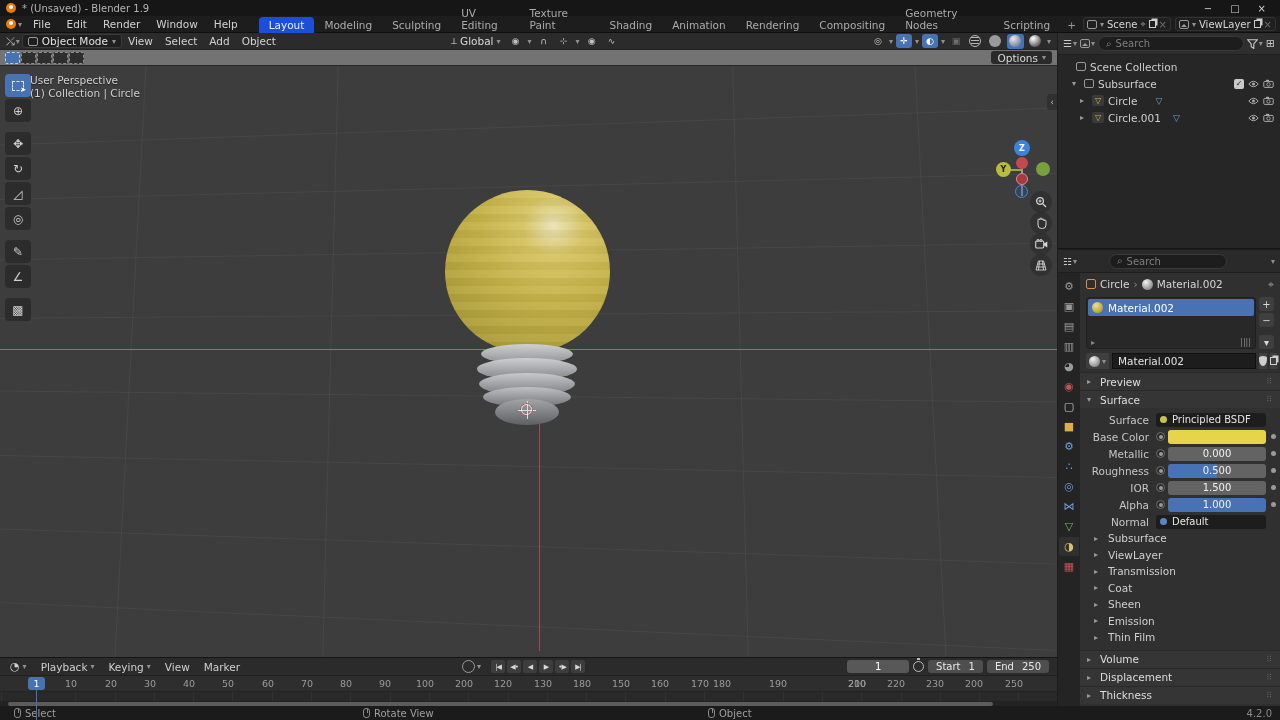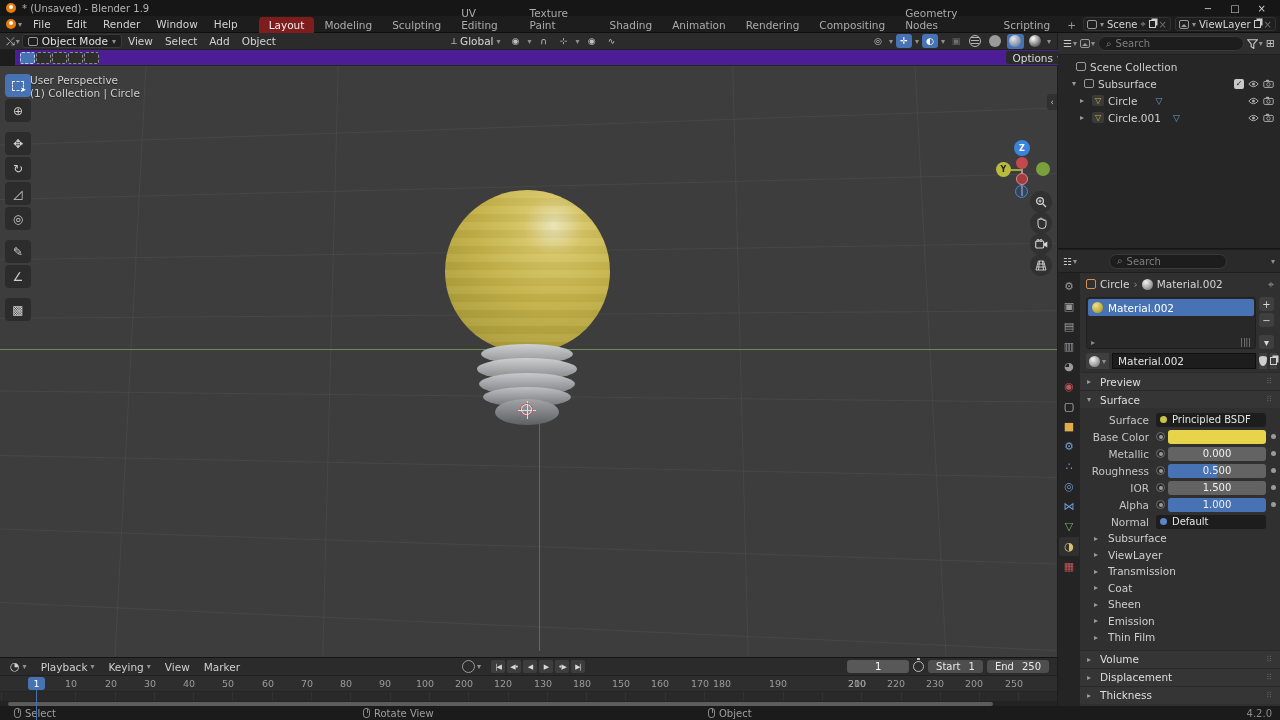--- a/index.html
+++ b/index.html
@@ -14,21 +14,21 @@
   .titlebar .ttl { font-size:10px; color:#b4b4b4; }
   .winbtns { margin-left:auto; display:flex; gap:18px; padding-right:8px; color:#cfcfcf; font-size:10px; }
   .winbtns span { cursor:default; }
 
   
   .topbar { position:absolute; left:0; top:16px; width:1280px; height:17px; background:#1d1d1d; display:flex; align-items:center; border-bottom:1px solid #0f0f0f; }
   .topbar .menus { display:flex; align-items:center; gap:2px; padding-left:4px; }
   .menu-item { padding:1px 7px; border-radius:3px; color:#d2d2d2; font-size:10.5px; }
   .wstabs { display:flex; align-items:flex-end; height:17px; margin-left:14px; }
   .wstab { padding:2px 10px 2px; font-size:10.5px; color:#ababab; border-radius:4px 4px 0 0; }
-  .wstab.active { background:#7f1d1d; color:#f0f0f0; }
+  .wstab.active { background:#1d4ed8; color:#f0f0f0; }
   .wstab.plus { color:#9a9a9a; padding:2px 7px; }
   .topbar .right { margin-left:auto; display:flex; align-items:center; gap:4px; padding-right:4px; }
   .idblock { display:flex; align-items:center; background:#1f1f1f; border:1px solid #333; border-radius:3px; height:14px; padding:0 3px; gap:3px; font-size:10px; }
   .idblock .lbl { color:#d6d6d6; }
   .mini-ico { width:10px; height:9px; border:1px solid #9a9a9a; border-radius:2px; display:inline-block; position:relative; }
   .mini-ico.img:after { content:""; position:absolute; left:1px; bottom:1px; border-left:3px solid transparent; border-right:3px solid transparent; border-bottom:3px solid #9a9a9a; }
   .dd { color:#909090; font-size:8px; }
   .dim { opacity:.45; }
 
   
@@ -47,21 +47,21 @@
   .vheader .rightgrp { position:absolute; right:6px; display:flex; align-items:center; gap:3px; }
   .shadeball { width:12px; height:12px; border-radius:50%; background:#9a9a9a; display:inline-block; }
   .shadeball.wire { background:transparent; border:1px solid #b5b5b5; position:relative; }
   .shadeball.wire:after{ content:""; position:absolute; left:1px; top:4px; width:8px; height:1px; background:#b5b5b5; box-shadow:0 -3px 0 #b5b5b5, 0 3px 0 #b5b5b5;}
   .shadeball.mat { background:radial-gradient(circle at 35% 30%, #e8e8e8, #7a8ba8 70%); }
   .shadeball.rend { background:radial-gradient(circle at 35% 30%, #fff, #5a5a5a 75%); }
   .ballwrap { width:17px; height:15px; display:flex; align-items:center; justify-content:center; border-radius:3px; }
   .ballwrap.on { background:#4772b3; }
 
   
-  .toolsettings { position:absolute; left:0; top:17px; width:1057px; height:16px; background:#4c1d95; display:flex; align-items:center; padding:0 5px; border-bottom:1px solid #262626;margin-left:15px; }
+  .toolsettings { position:absolute; left:0; top:17px; width:1057px; height:16px; background:#737373; display:flex; align-items:center; padding:0 5px; border-bottom:1px solid #262626; }
   .selmode { display:flex; gap:1px; }
   .selmode .sm { width:15px; height:12px; border:1px dashed #8d8d8d; border-radius:2px; background:#2e2e2e; }
   .selmode .sm.on { background:#4772b3; border-color:#bcd0ee; }
   .options-btn { margin-left:auto; display:flex; align-items:center; gap:4px; background:#2a2a2a; border-radius:3px; height:13px; padding:0 6px; color:#dadada; font-size:10.5px; }
 
   
   .viewport { position:absolute; left:0; top:33px; width:1057px; height:591px; background:#3d3d3d; overflow:hidden; }
   .gline { position:absolute; background:rgba(255,255,255,.05); }
   .axis-y { position:absolute; left:0; top:283px; width:1057px; height:1px; background:rgba(109,158,82,.85); }
   .axis-x { position:absolute; left:539px; top:285px; width:1px; height:300px; background:rgba(190,80,80,.8); }

